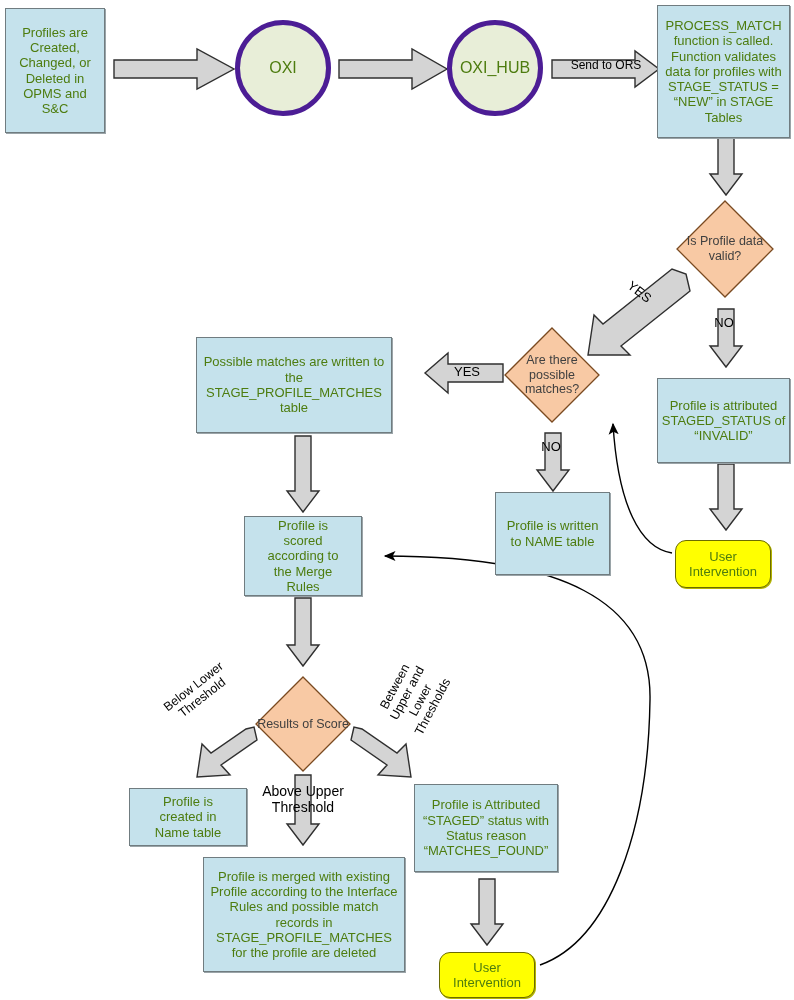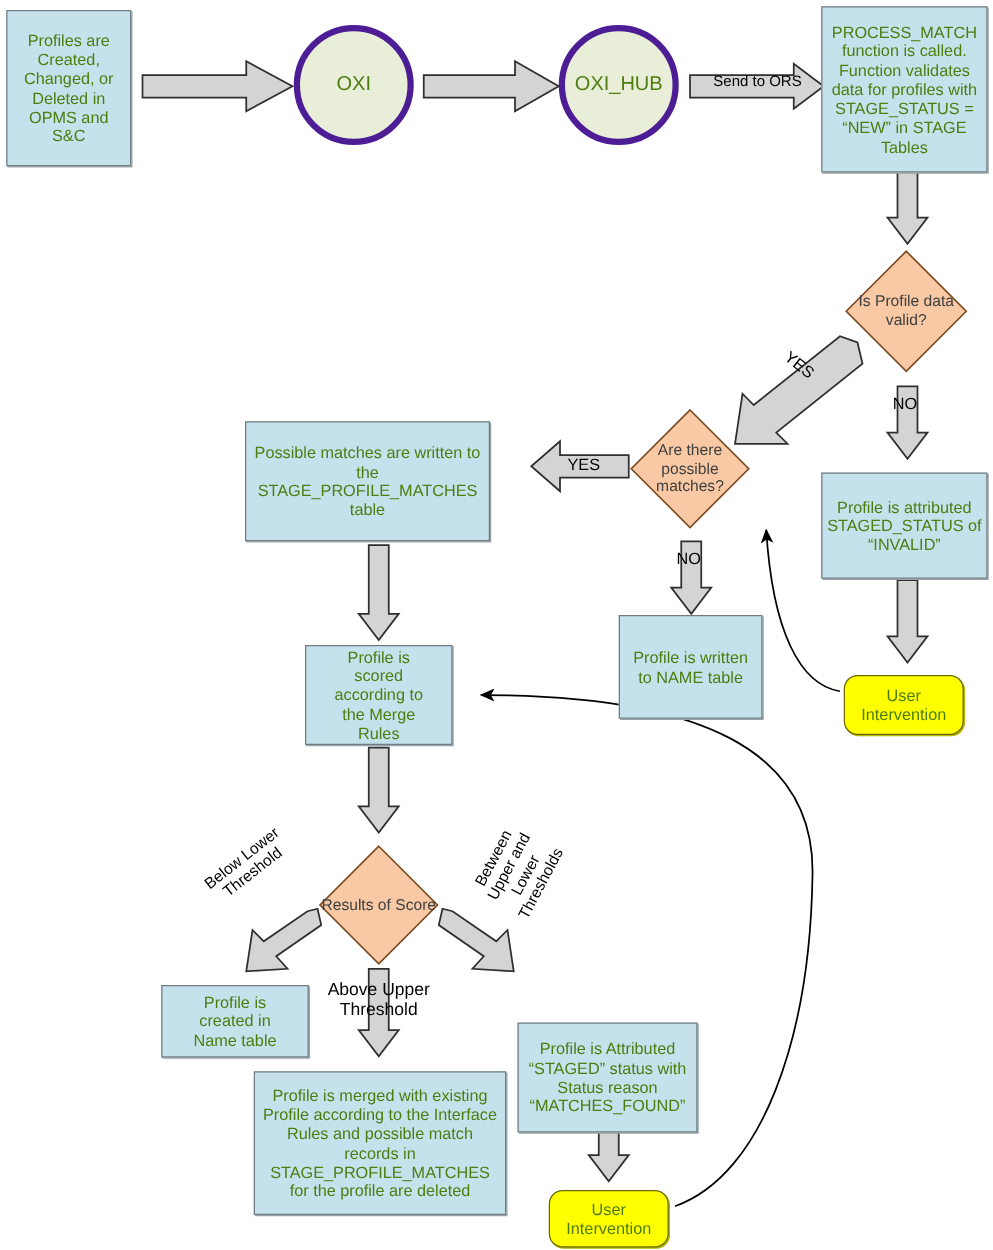--- a/index.html
+++ b/index.html
@@ -235,17 +235,17 @@
     <svg width="96" height="96" viewBox="0 0 96 96">
       <path d="M48,1 L95,48 L48,95 L1,48 Z" fill="#f8c9a4" stroke="#7a4a20" stroke-width="1.3"></path>
     </svg>
     <div class="diamond-label" style="font-size:12.5px;">Results of Score</div>
   </div>
 
   <div class="node proc" style="left:82px; top:788px; width:118px; height:58px; font-size:13px; padding:13px;margin-left:47px;">Profile is created in Name table</div>
 
   <div class="node proc" style="left:203px; top:857px; width:202px; height:115px; font-size:13px; padding:4px;">Profile is merged with existing Profile according to the Interface Rules and possible match records in STAGE_PROFILE_MATCHES for the profile are deleted</div>
 
-  <div class="node proc" style="left:414px; top:784px; width:144px; height:88px; font-size:13px; padding:3px;margin-top:34px;">Profile is Attributed “STAGED” status with Status reason “MATCHES_FOUND”</div>
+  <div class="node proc" style="left:414px; top:784px; width:144px; height:88px; font-size:13px; padding:3px;">Profile is Attributed “STAGED” status with Status reason “MATCHES_FOUND”</div>
 
   <div class="node term" style="left:439px; top:952px; width:96px; height:46px; font-size:13px;">User Intervention</div>
 
 </div>
 
 </body></html>

